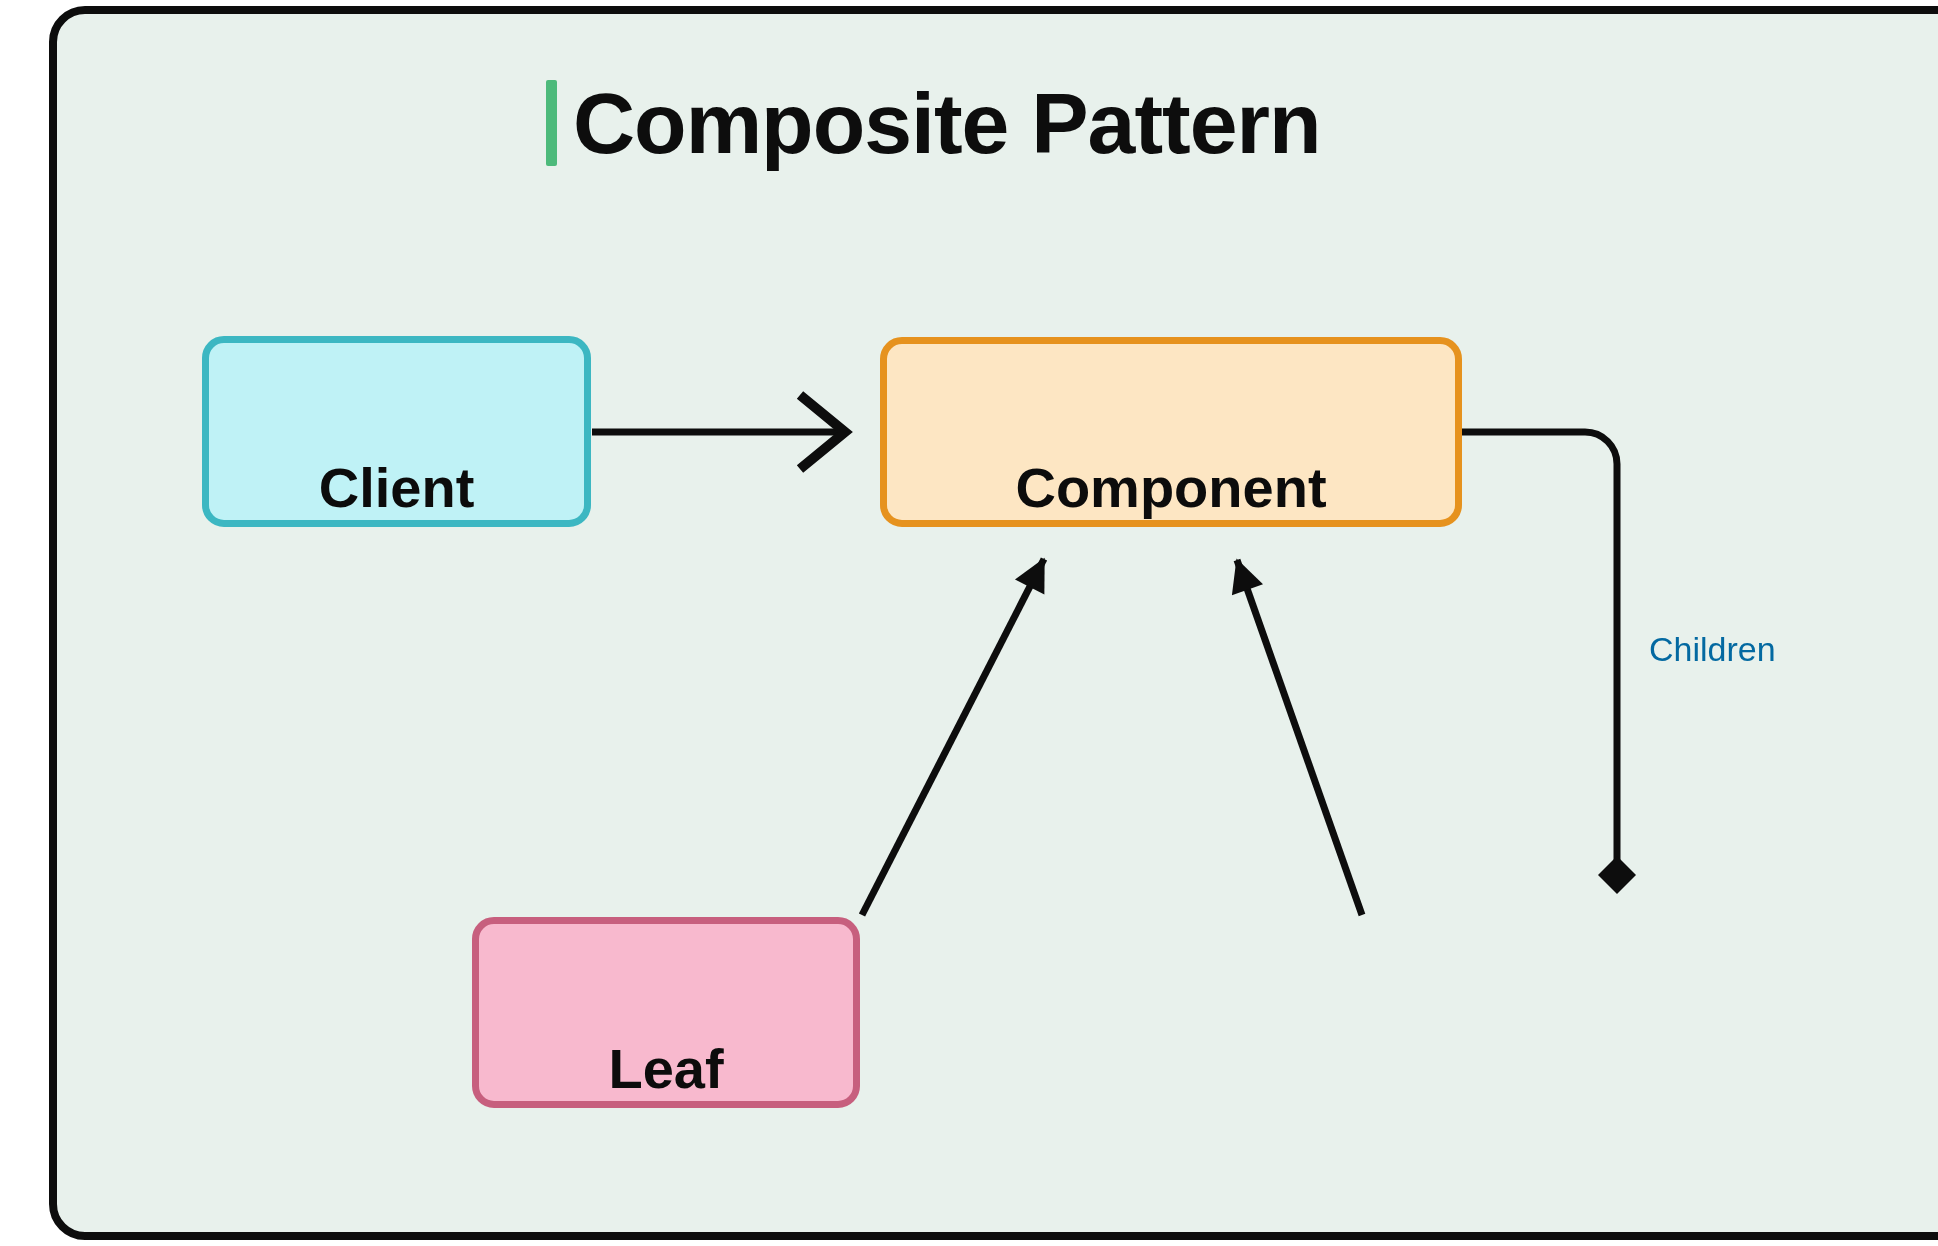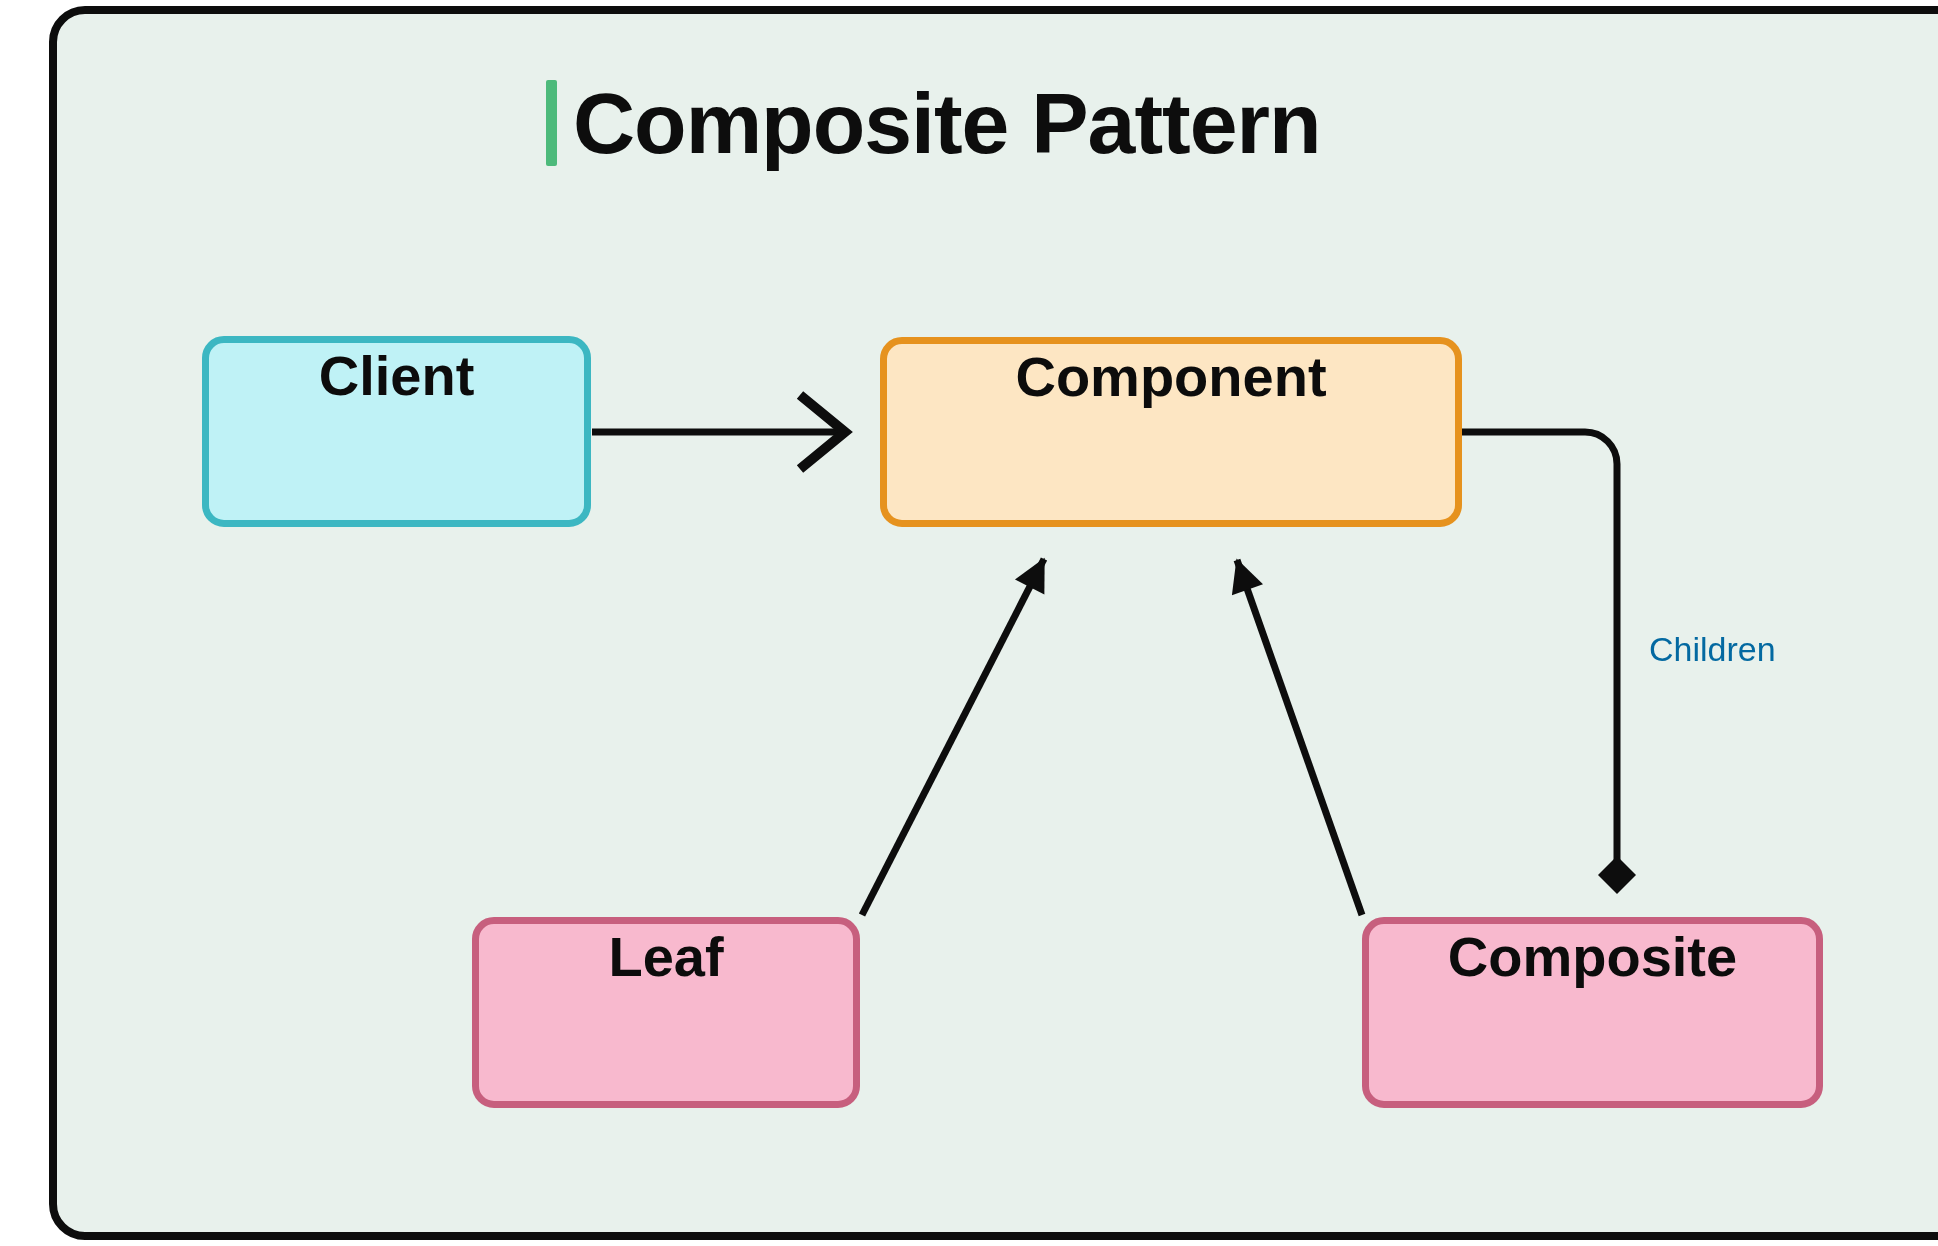--- a/index.html
+++ b/index.html
@@ -27,21 +27,21 @@
     background:var(--accent-green,#4dba7b);
     border-radius:2px;
     flex:0 0 auto;
   }
   .title-text{
     font-size:86px;font-weight:600;letter-spacing:-1px;
     color:var(--ink,#0d0d0d);line-height:1.05;white-space:nowrap;
   }
   .node{
     position:absolute;
-    display:flex;align-items:flex-start;justify-content:center;
+    display:flex;align-items:flex-end;justify-content:center;
     border-radius:22px;box-sizing:border-box;
     font-size:56px;font-weight:600;color:#0c0c0c;
   }
   .node-client{
     left:145px;top:322px;width:389px;height:191px;
     background:var(--client-fill,#bff2f6);
     border:7px solid var(--client-border,#3cb7c2);
   }
   .node-component{
     left:823px;top:323px;width:582px;height:190px;
@@ -115,20 +115,17 @@
     </div>
 
     <div class="node node-component">
       <span>Component</span>
     </div>
 
     <div class="node node-leaf">
       <span>Leaf</span>
     </div>
 
-    <div class="node node-composite">
-      <span>Composite</span>
-    </div>
 
     <div class="children-label">Children</div>
 
   </div>
 </div>
 
 </body></html>

